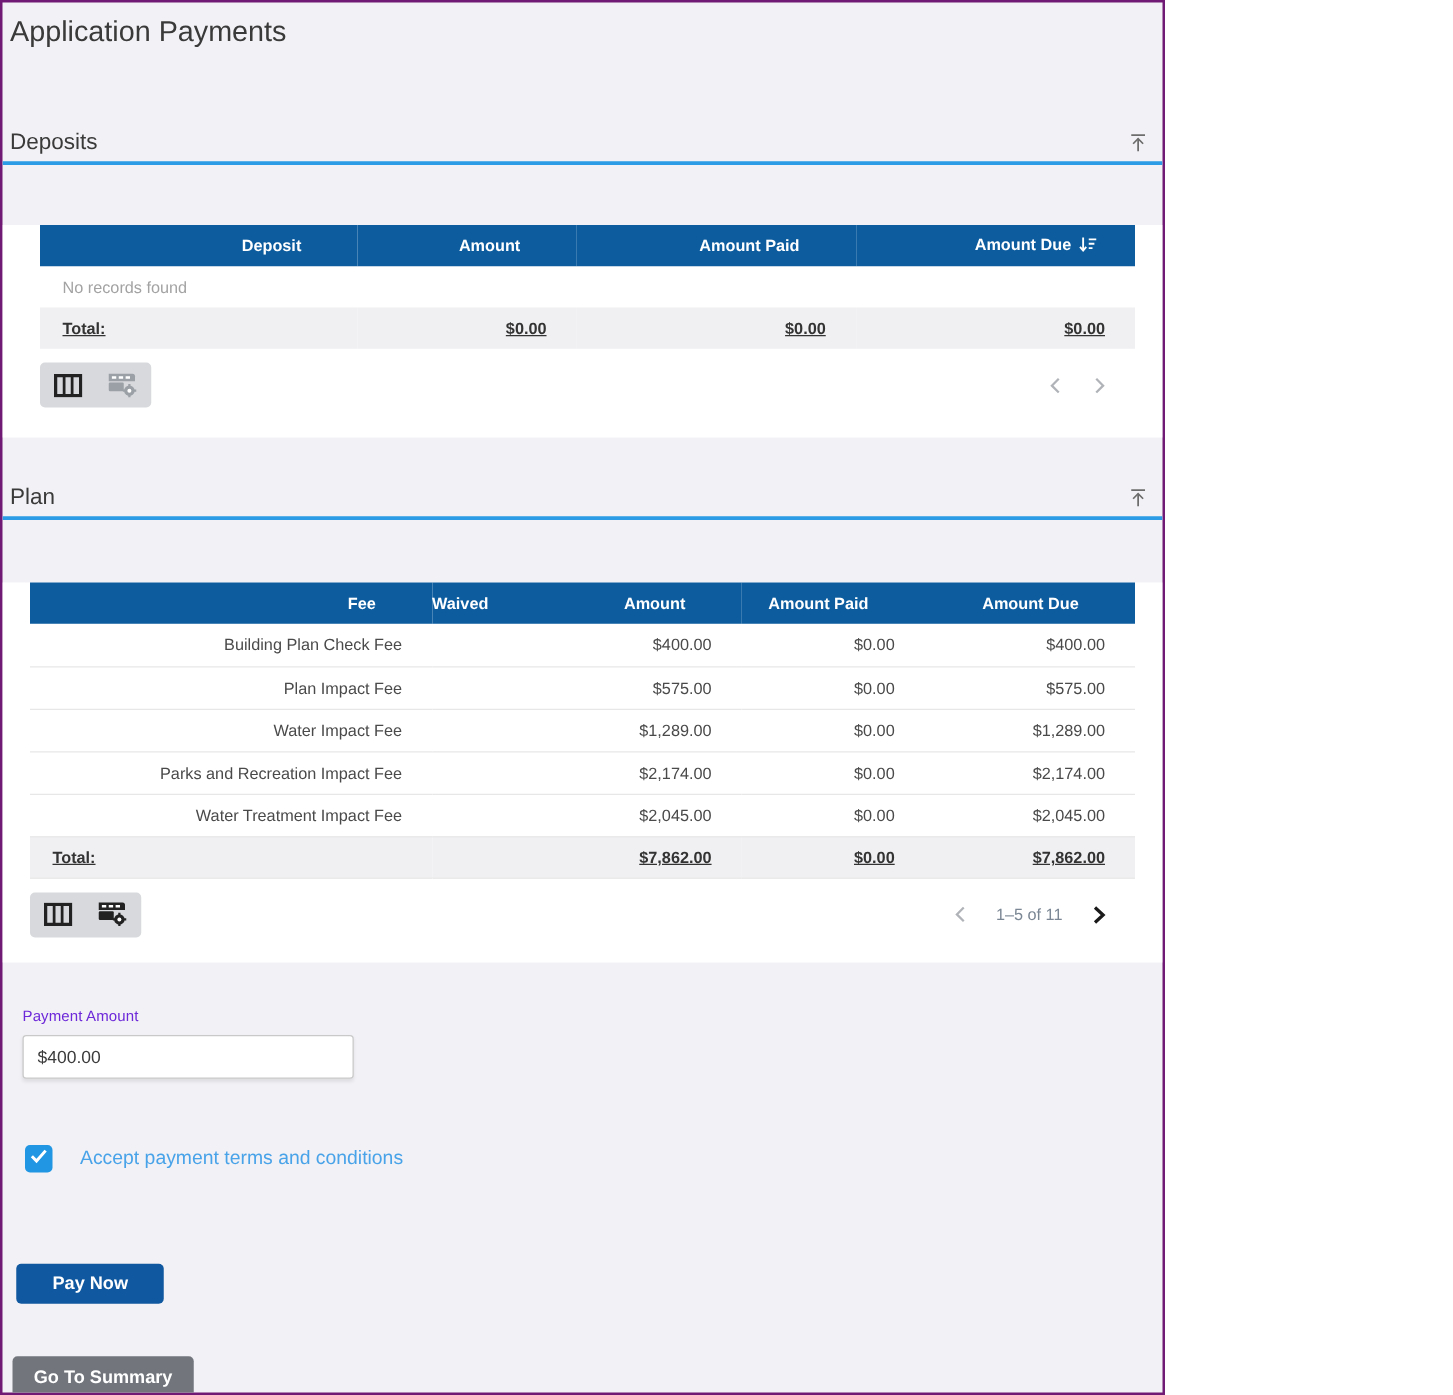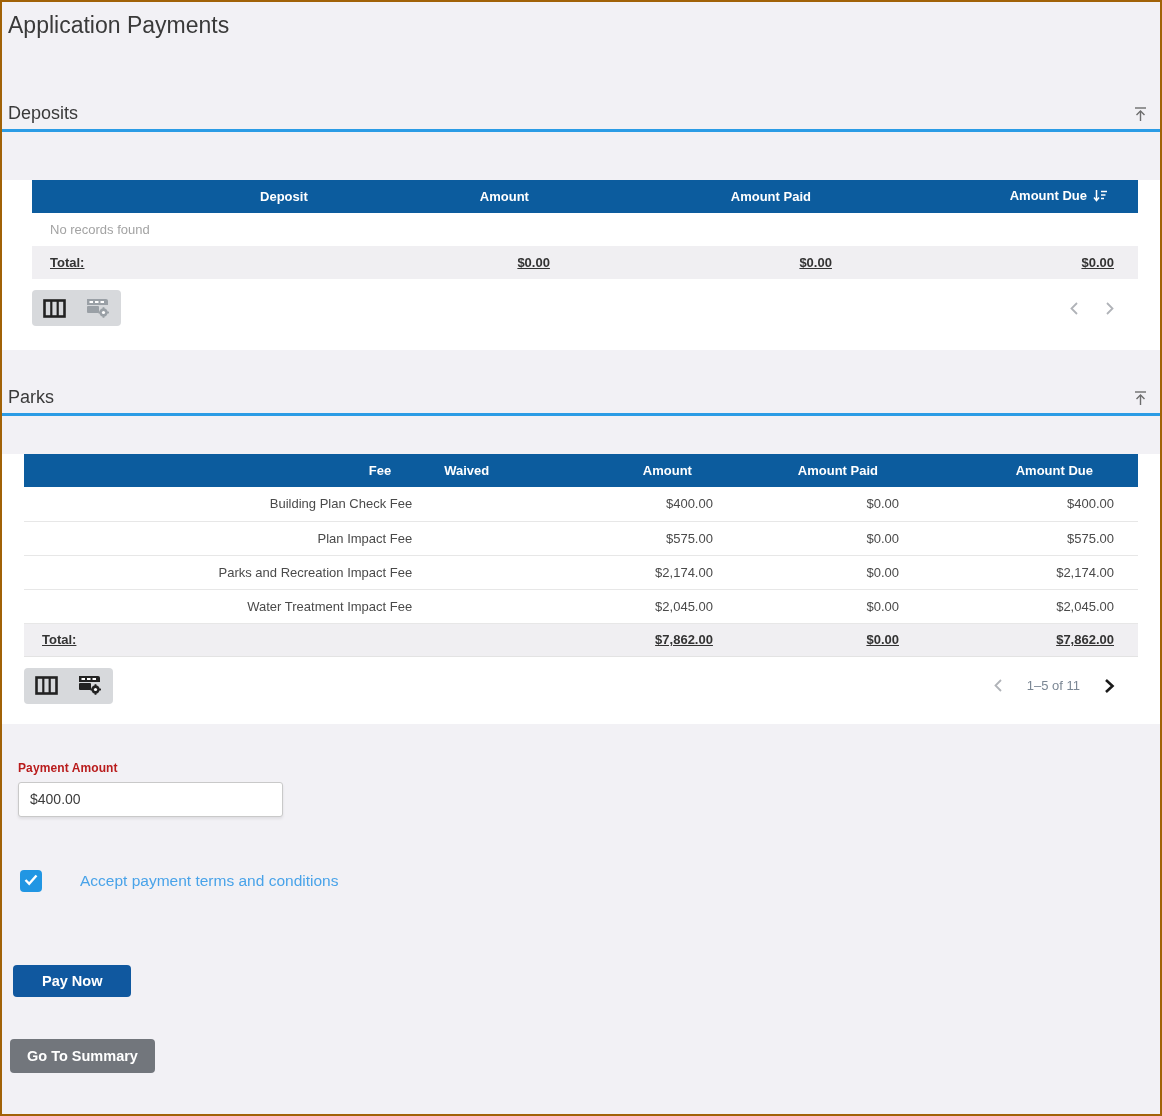--- a/index.html
+++ b/index.html
@@ -1,22 +1,22 @@
 <!DOCTYPE html>
 <html><head>
 <meta charset="utf-8">
 <style>
   * { margin: 0; padding: 0; box-sizing: border-box; }
   html, body { width: 1162px; }
   body { font-family: "Liberation Sans", "DejaVu Sans", sans-serif; }
 
   .page {
-    width: 1162px; height: 1116px;
+    width: 932px; height: 1116px;
     background: #f2f1f5;
-    border: 2px solid #a16207;
+    border: 2px solid #701a75;
     overflow: hidden;
     position: relative;
   }
 
   .page-title {
     font-size: 23px; font-weight: 400; color: #3a3a3a;
     margin: 10px 0 0 6px;
   }
 
   
@@ -32,21 +32,21 @@
   .collapse-btn { background: none; border: none; cursor: pointer; padding: 2px; line-height: 0; }
 
   
   .panel { background: #ffffff; padding: 0 22px; }
   .deposits .panel { padding-bottom: 24px; padding-left: 30px; }
   .fees .panel { padding-bottom: 20px; }
 
   
   table { width: 100%; border-collapse: collapse; font-size: 13px; color: #4a4a4a; }
   .deposits table { margin-top: 48px; }
-  .fees table { margin-top: 38px; }
+  .fees table { margin-top: 50px; }
   thead th {
     background: #0c5c9e; color: #fff; font-weight: 700;
     height: 33px; text-align: right; padding-right: 45px; white-space: nowrap;
   }
   th.with-sort { padding-right: 30px; }
   td { height: 33px; padding-right: 24px; text-align: right; white-space: nowrap; }
   td.left { text-align: left; padding-left: 18px; }
   .empty-row td { color: #a3a3a3; text-align: left; padding-left: 18px; margin-top: 20px; }
   .total-row td { background: #f0eff2; font-weight: 700; color: #333; text-decoration: underline; }
   .total-row td.left { font-weight: 700; }
@@ -71,29 +71,29 @@
     background: #d7d9dc; border-radius: 4px; padding: 5px 11px;
     display: flex; align-items: center; gap: 20px; height: 36px;
   }
   .icon-btn { background: none; border: none; cursor: pointer; line-height: 0; padding: 0; }
   .pager { display: flex; gap: 22px; padding-right: 22px; }
   .pager-range { font-size: 13px; color: #7b8794; }
   .chev { background: none; border: none; cursor: pointer; line-height: 0; padding: 0; }
 
   
   .payment-area { padding: 34px 16px 0 16px; }
-  .field-label { font-size: 12px; font-weight: 700; color: #b91c1c; letter-spacing: .1px; }
+  .field-label { font-size: 12px; font-weight: 400; color: #6d28d9; letter-spacing: .1px; }
   .amount-input {
     display: block; margin-top: 6px; width: 265px; height: 35px;
     border: 1px solid #c9c9c9; border-radius: 3px; background: #fff;
     padding: 0 11px; font-size: 14px; color: #3c3c3c;
     font-family: "Liberation Sans", "DejaVu Sans", sans-serif;
     box-shadow: 0 2px 3px rgba(0,0,0,0.08);
   }
-  .terms-row { display: flex; align-items: center; margin-top: 53px; margin-left: 2px; gap: 16px; }
+  .terms-row { display: flex; align-items: center; margin-top: 53px; margin-left: 2px; }
   .checkbox {
     width: 22px; height: 22px; border-radius: 4px; background: #2196e3;
     display: inline-flex; align-items: center; justify-content: center;
     cursor: pointer; flex: none;
   }
   .terms-label { margin-left: 22px; font-size: 15.5px; color: #49a3e9; cursor: pointer; }
 
   .btn { border: none; border-radius: 4px; color: #fff; font-weight: 700;
          font-size: 14.5px; cursor: pointer;
          font-family: "Liberation Sans", "DejaVu Sans", sans-serif; }
@@ -202,21 +202,21 @@
                   <polyline points="4,2 9.5,7.5 4,13" fill="none" stroke="#b0b3b8" stroke-width="1.8"></polyline>
                 </svg></span>
           </button>
         </div>
       </div>
     </div>
   </section>
 
   <section class="fees">
     <div class="section-header">
-      <h2>Parks</h2>
+      <h2>Plan</h2>
       <button class="collapse-btn">
         <span>
           <svg width="15" height="16" viewBox="0 0 15 16">
               <g stroke="#6d6d6d" stroke-width="1.4" fill="none">
                 <line x1="2" y1="2" x2="13" y2="2"></line>
                 <line x1="7.5" y1="5" x2="7.5" y2="15"></line>
                 <polyline points="3.5,9 7.5,5 11.5,9"></polyline>
               </g>
             </svg>
         </span>
@@ -250,20 +250,27 @@
             <td>$400.00</td>
           </tr>
           <tr class="data-row">
             <td>Plan Impact Fee</td>
             <td></td>
             <td>$575.00</td>
             <td>$0.00</td>
             <td>$575.00</td>
           </tr>
           <tr class="data-row">
+            <td>Water Impact Fee</td>
+            <td></td>
+            <td>$1,289.00</td>
+            <td>$0.00</td>
+            <td>$1,289.00</td>
+          </tr>
+          <tr class="data-row">
             <td>Parks and Recreation Impact Fee</td>
             <td></td>
             <td>$2,174.00</td>
             <td>$0.00</td>
             <td>$2,174.00</td>
           </tr>
           <tr class="data-row">
             <td>Water Treatment Impact Fee</td>
             <td></td>
             <td>$2,045.00</td>

